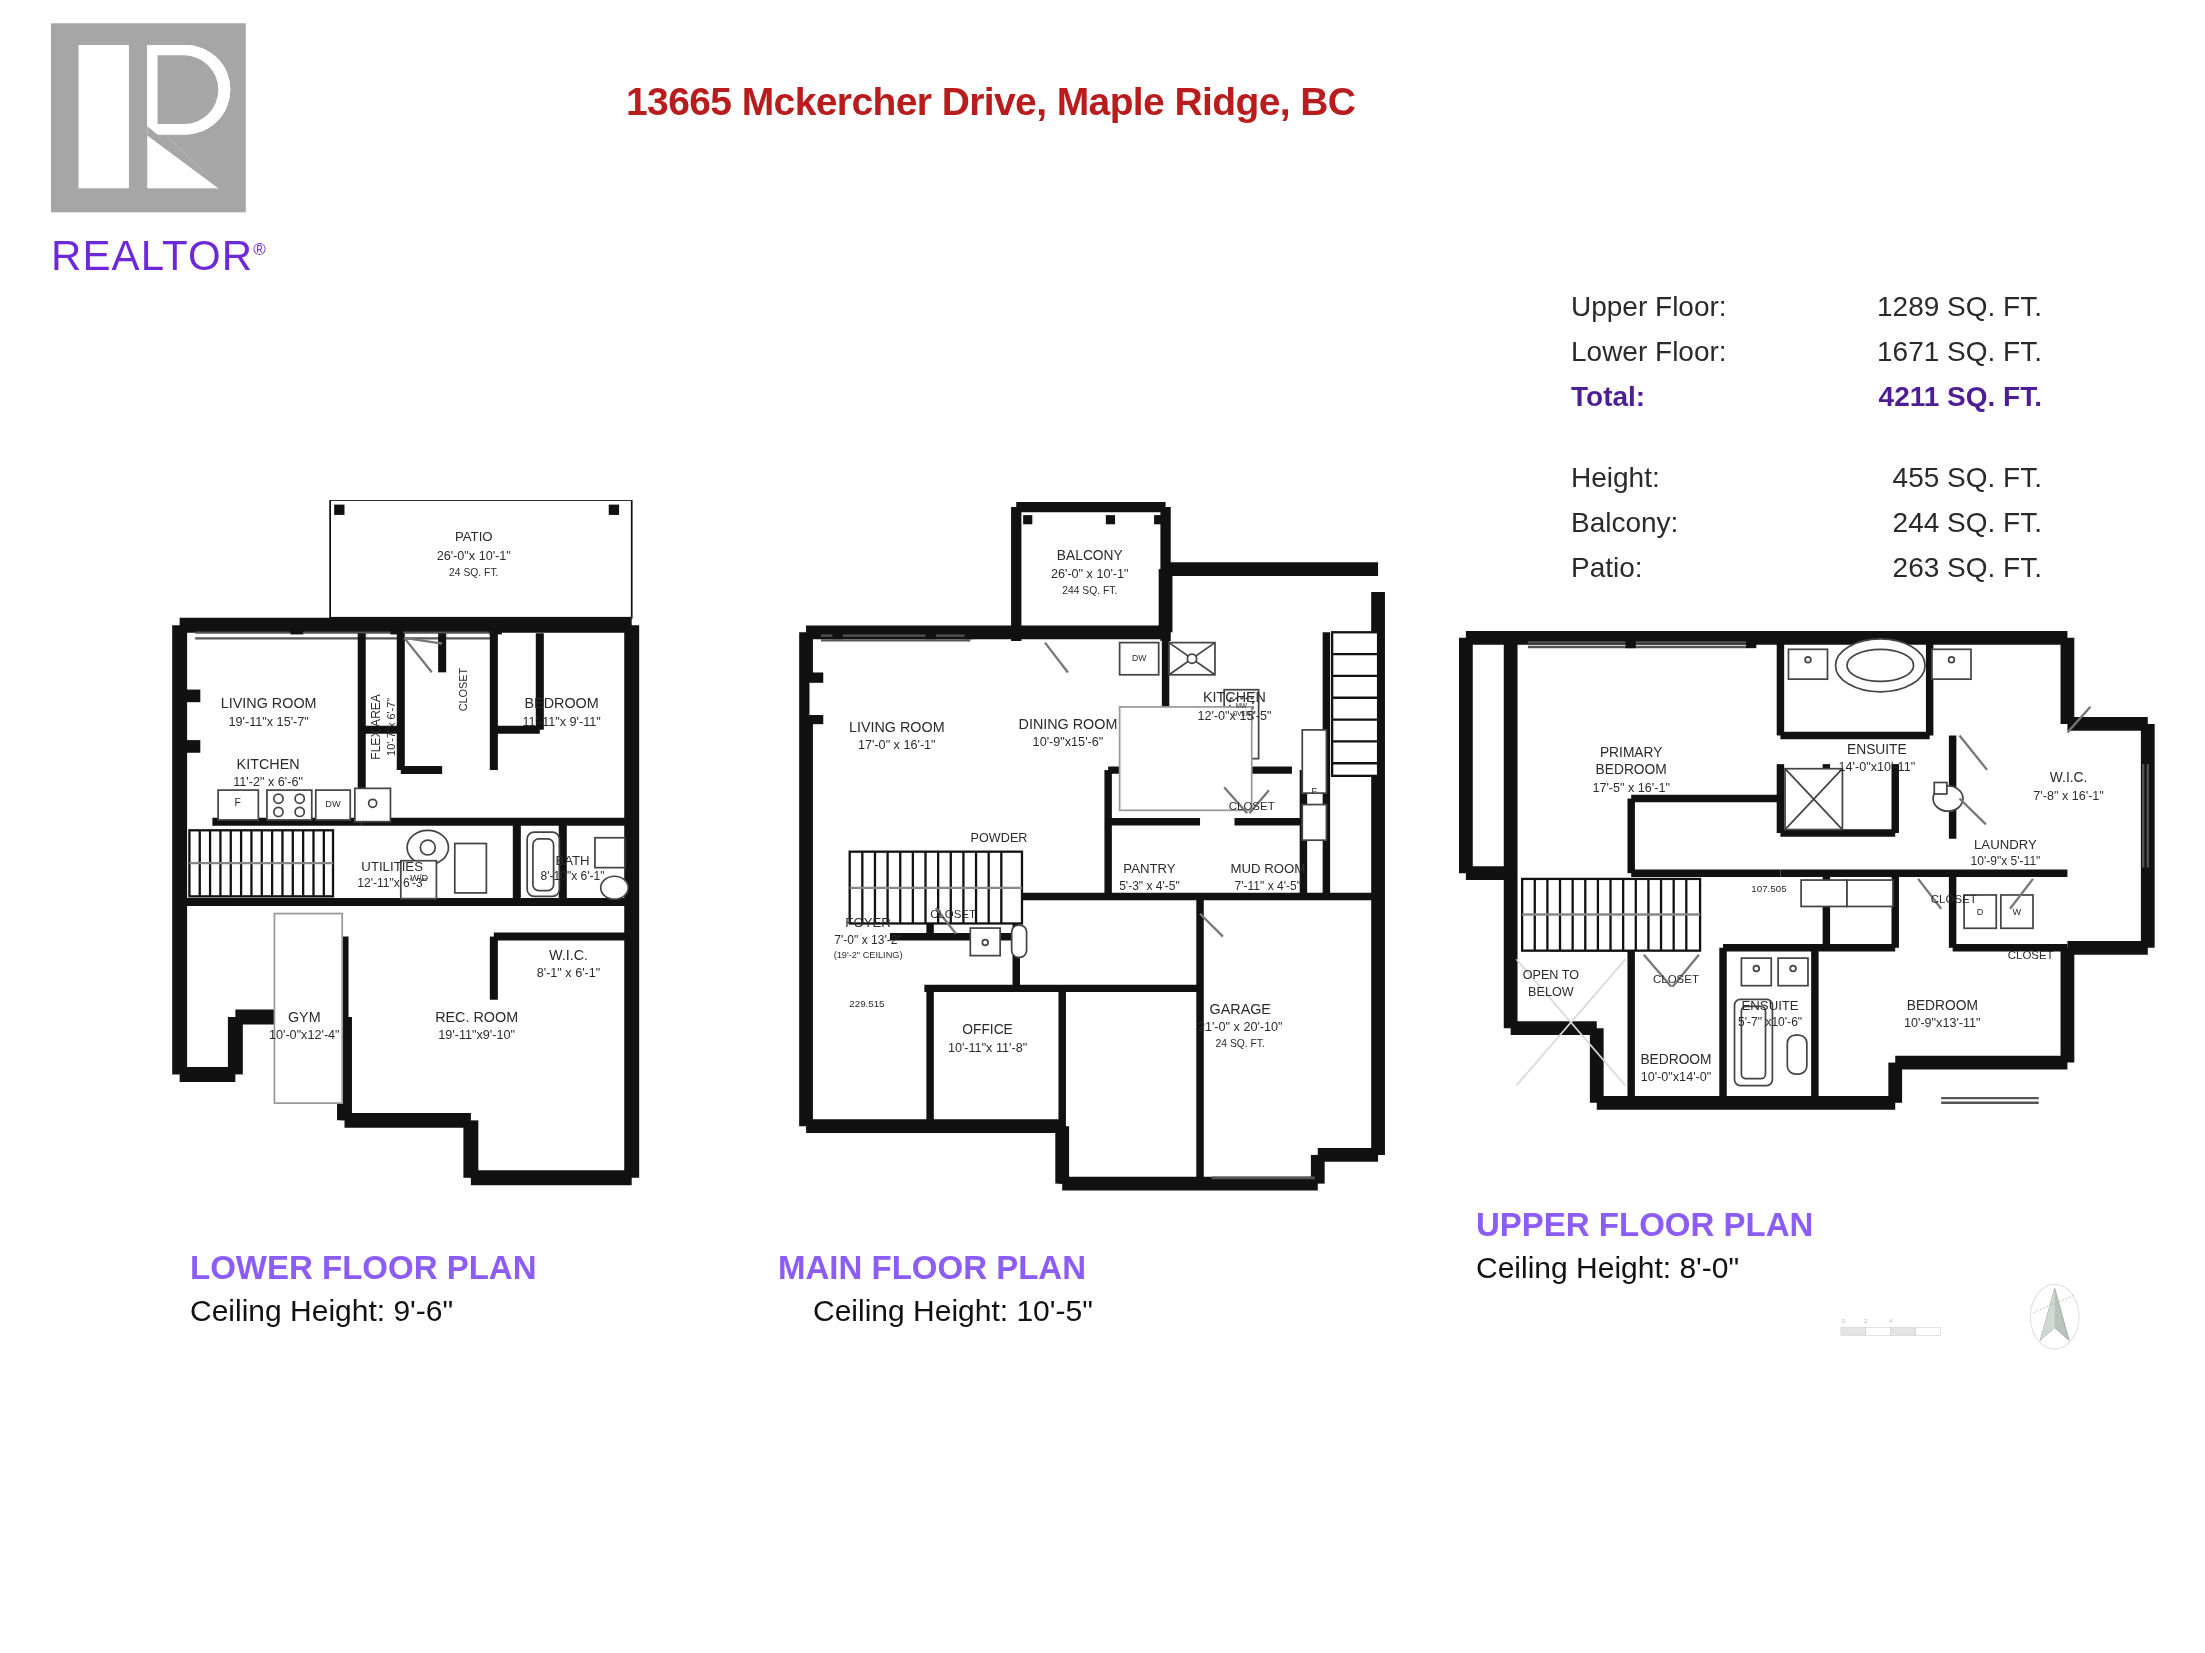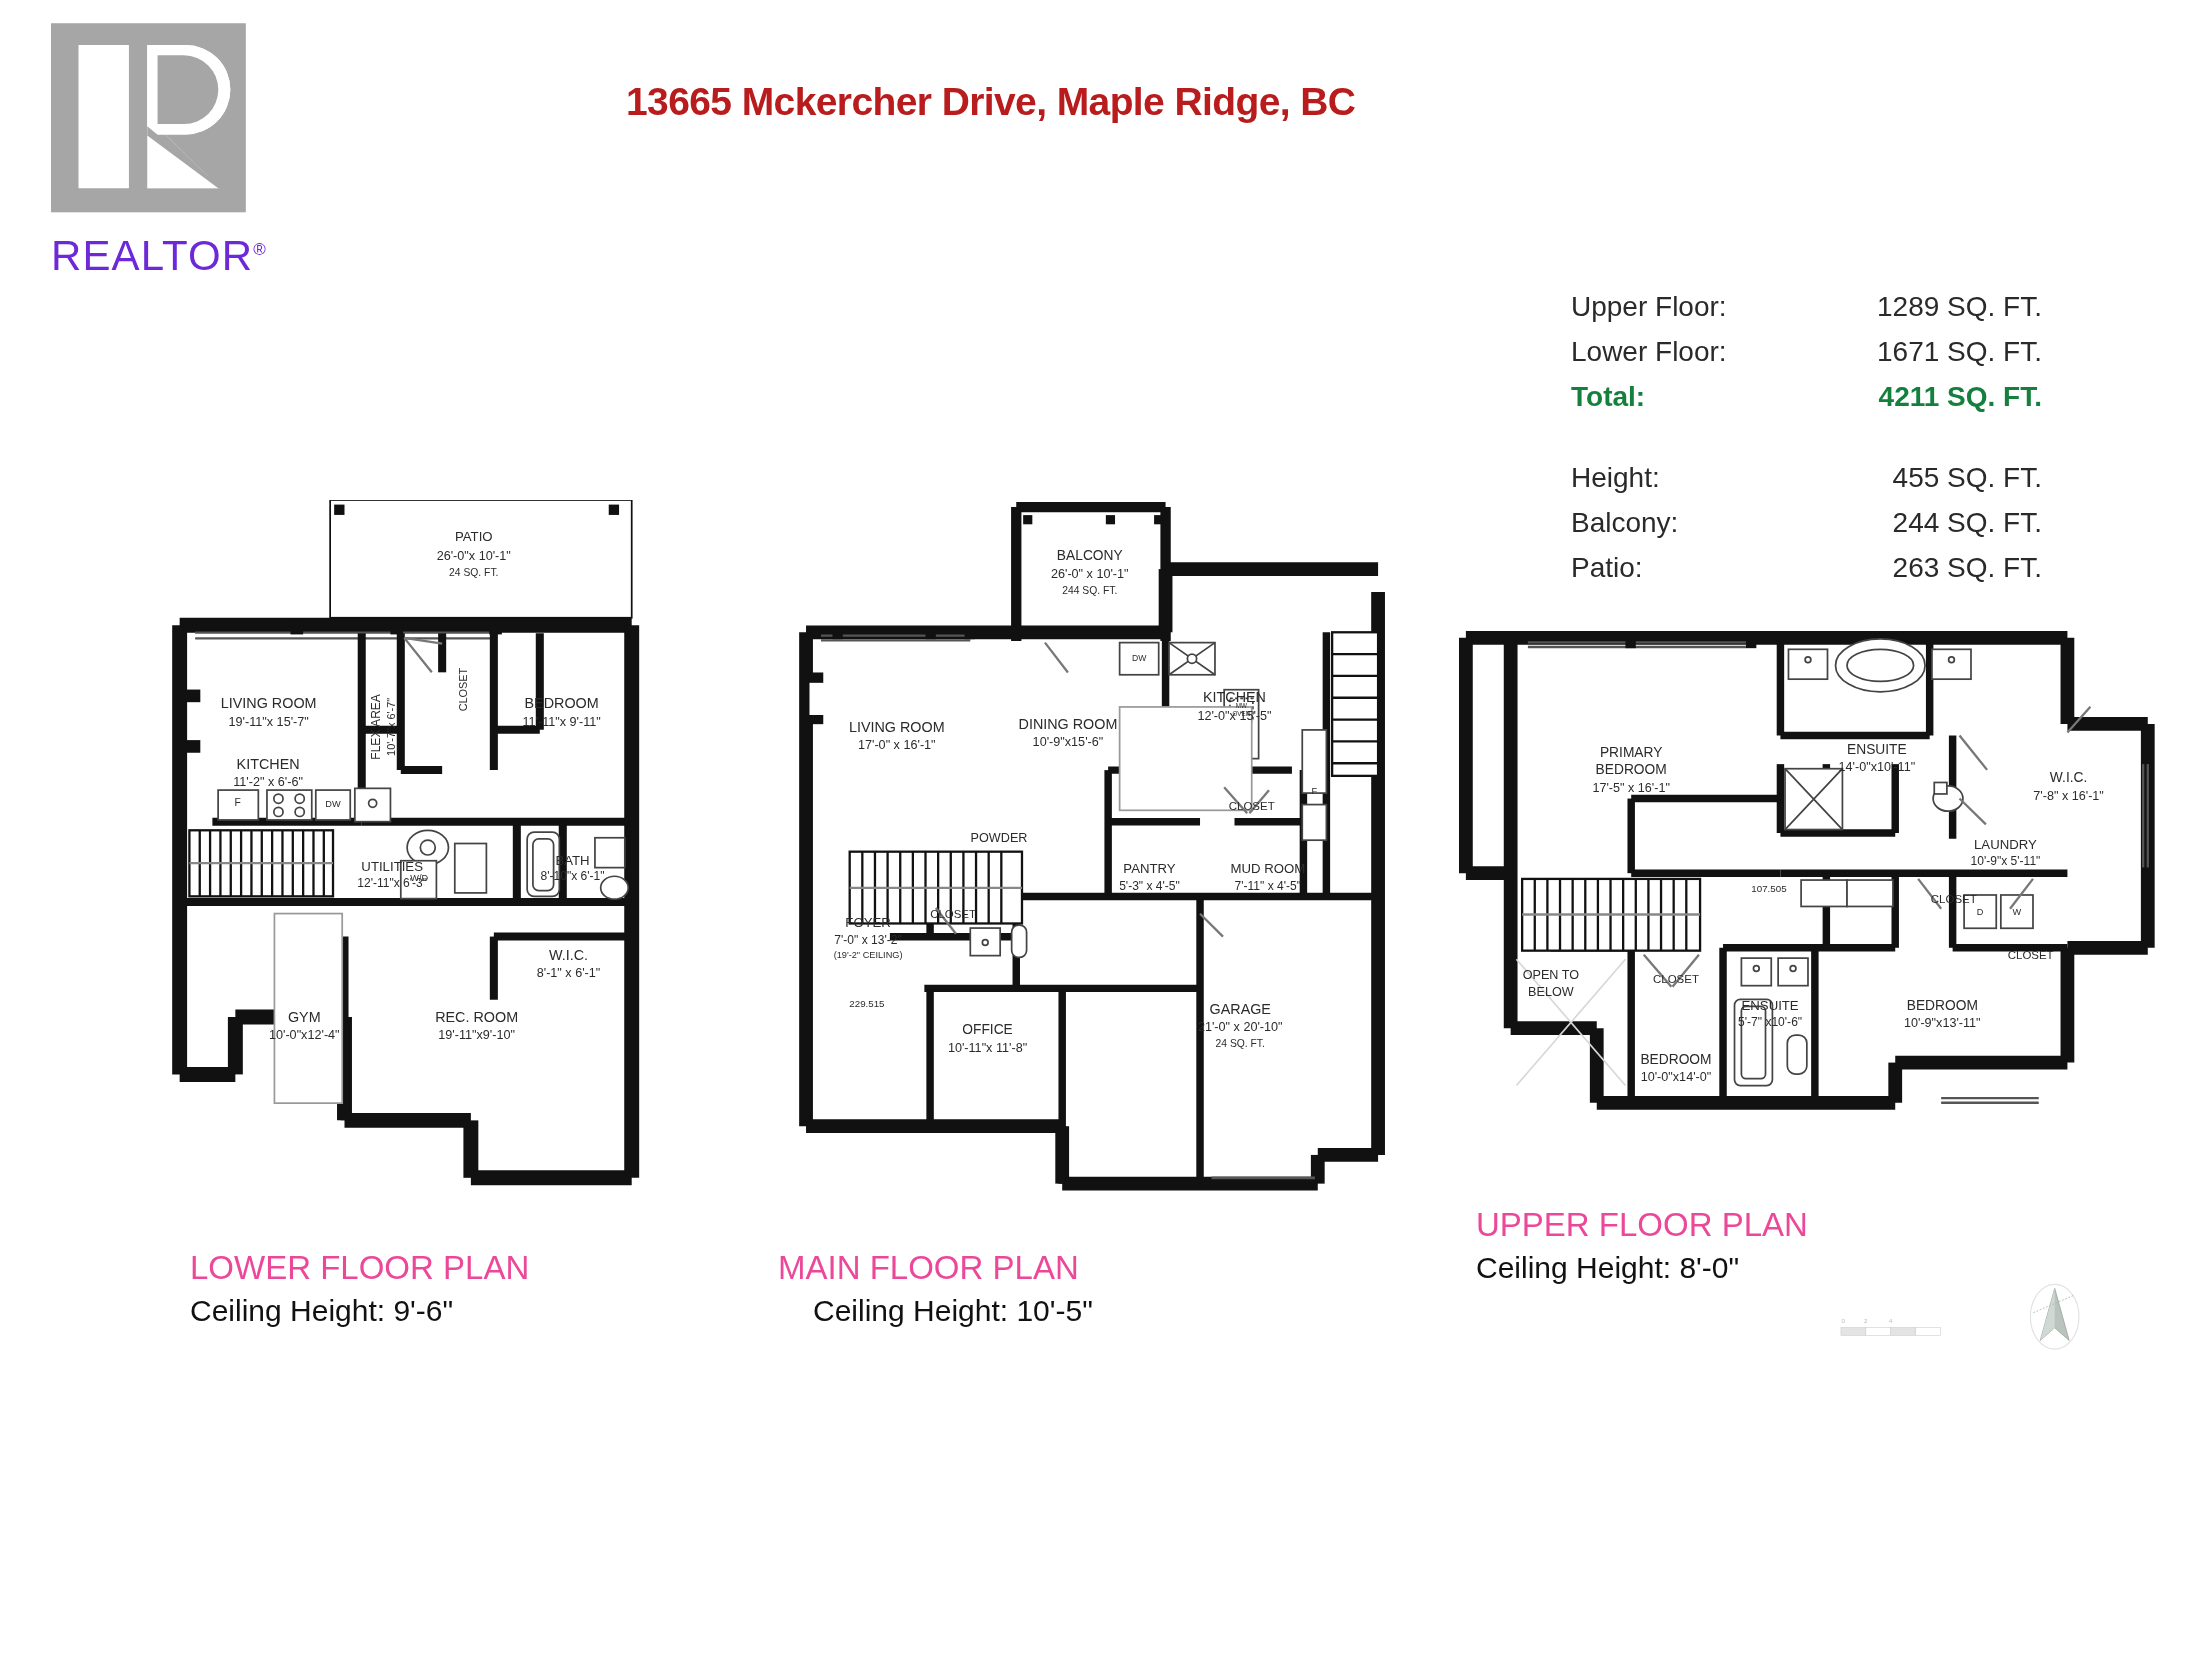--- a/index.html
+++ b/index.html
@@ -14,33 +14,33 @@
   #realtor-word .reg{font-size:17px;vertical-align:super;}
 
   #page-title{position:absolute;left:626px;top:80px;width:1034px;
       font-size:39px;font-weight:700;letter-spacing:-0.6px;color:#b91c1c;white-space:nowrap;}
 
   
   #area-table{position:absolute;left:1571px;top:284px;width:471px;font-size:28px;color:#2a2a2a;}
   #area-table .row{display:flex;justify-content:space-between;line-height:45px;white-space:nowrap;}
   #area-table .row .lbl{text-align:left;}
   #area-table .row .val{text-align:right;}
-  #area-table .row.total{font-weight:700;color:#15803d;}
+  #area-table .row.total{font-weight:700;color:#4c1d95;}
   #area-table .gap{height:36px;}
 
   
   .plan{position:absolute;}
   #plan-lower{left:172px;top:500px;width:592px;height:741px;}
   #plan-main {left:798px;top:500px;width:649px;height:747px;}
   #plan-upper{left:1459px;top:626px;width:706px;height:546px;}
 
   .plan svg{display:block;width:100%;height:100%;}
 
   
-  .plan-title{position:absolute;font-size:33px;font-weight:400;color:#ec4899;white-space:nowrap;}
+  .plan-title{position:absolute;font-size:33px;font-weight:700;color:#8b5cf6;white-space:nowrap;}
   .plan-sub{position:absolute;font-size:30px;font-weight:400;color:#111;white-space:nowrap;}
   #t-lower{left:190px;top:1249px;}
   #s-lower{left:190px;top:1294px;}
   #t-main {left:778px;top:1249px;}
   #s-main {left:813px;top:1294px;}
   #t-upper{left:1476px;top:1206px;}
   #s-upper{left:1476px;top:1251px;}
 
   
   #compass{position:absolute;left:2016px;top:1278px;width:78px;height:78px;}

